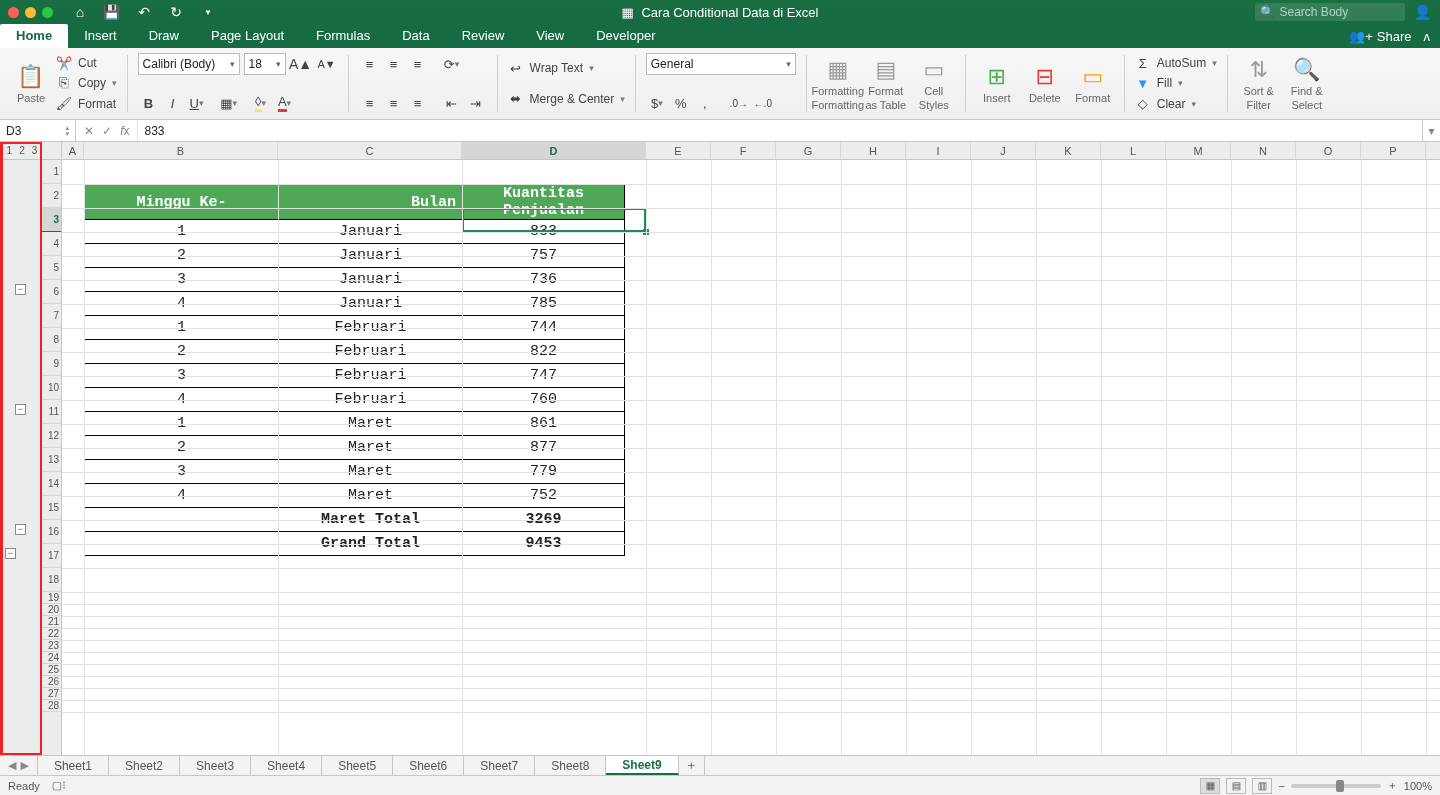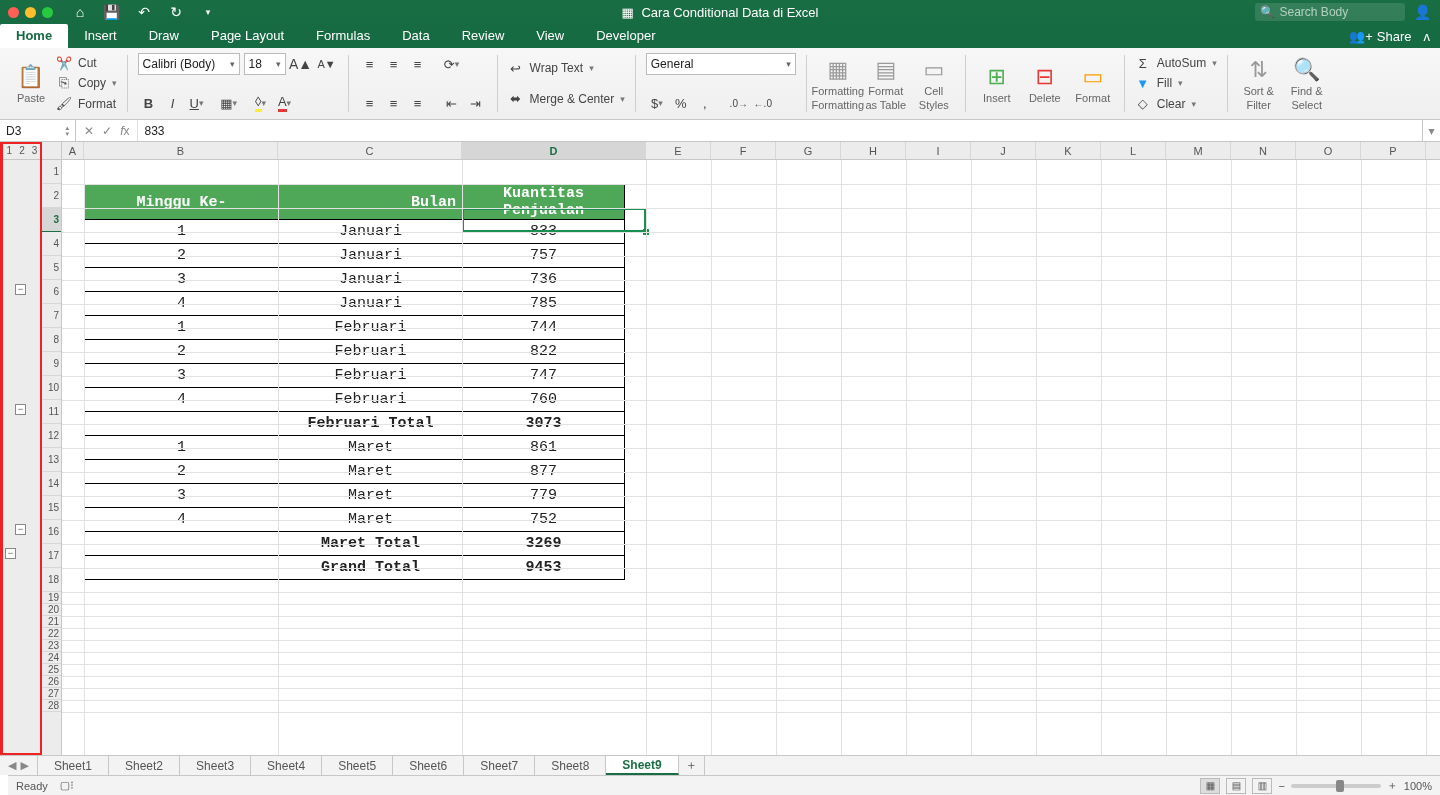--- a/index.html
+++ b/index.html
@@ -78,21 +78,21 @@
   .fill-handle{position:absolute;width:6px;height:6px;background:#1a8f4f;}
 
   
   .sheet-tabs{position:absolute;left:0;right:0;bottom:20px;height:20px;background:#f3f3f3;border-top:1px solid #c7c7c7;display:flex;align-items:stretch;}
   .sheet-nav{display:flex;align-items:center;gap:4px;padding:0 8px;border-right:1px solid #c7c7c7;color:#888;font-size:11px;}
   .sheet-tab{padding:2px 16px;border-right:1px solid #c7c7c7;font-size:12px;color:#555;display:flex;align-items:center;background:#f3f3f3;}
   .sheet-tab.active{background:#fff;color:#1a6e44;font-weight:600;border-bottom:2px solid #1a6e44;}
   .sheet-add{width:26px;display:flex;align-items:center;justify-content:center;color:#555;border-right:1px solid #c7c7c7;}
 
   
-  .status{position:absolute;left:8px;right:0;bottom:0;height:20px;background:#f3f3f3;border-top:1px solid #c7c7c7;display:flex;align-items:center;font-size:11px;color:#555;padding:0 8px;gap:12px;}
+  .status{position:absolute;left:0;right:0;bottom:0;height:20px;background:#f3f3f3;border-top:1px solid #c7c7c7;display:flex;align-items:center;font-size:11px;color:#555;padding:0 8px;gap:12px;}
   .status .views{margin-left:auto;display:flex;align-items:center;gap:6px;}
   .status .vbtn{width:20px;height:16px;border:1px solid #bbb;display:flex;align-items:center;justify-content:center;font-size:10px;}
   .zoom-slider{width:90px;height:4px;background:#ccc;position:relative;border-radius:2px;}
   .zoom-slider .thumb{position:absolute;width:8px;height:12px;background:#888;top:-4px;left:50%;border-radius:2px;}
 </style>
 </head>
 <body>
 
 <div class="titlebar">
   <div class="traffic">
@@ -444,25 +444,20 @@
             </tr>
             <tr>
               <td>3</td>
               <td>Februari</td>
               <td>747</td>
             </tr>
             <tr>
               <td>4</td>
               <td>Februari</td>
               <td>760</td>
-            </tr>
-            <tr>
-              <td class="bold"></td>
-              <td class="bold">Februari Total</td>
-              <td class="bold">3073</td>
             </tr>
             <tr>
               <td>1</td>
               <td>Maret</td>
               <td>861</td>
             </tr>
             <tr>
               <td>2</td>
               <td>Maret</td>
               <td>877</td>

